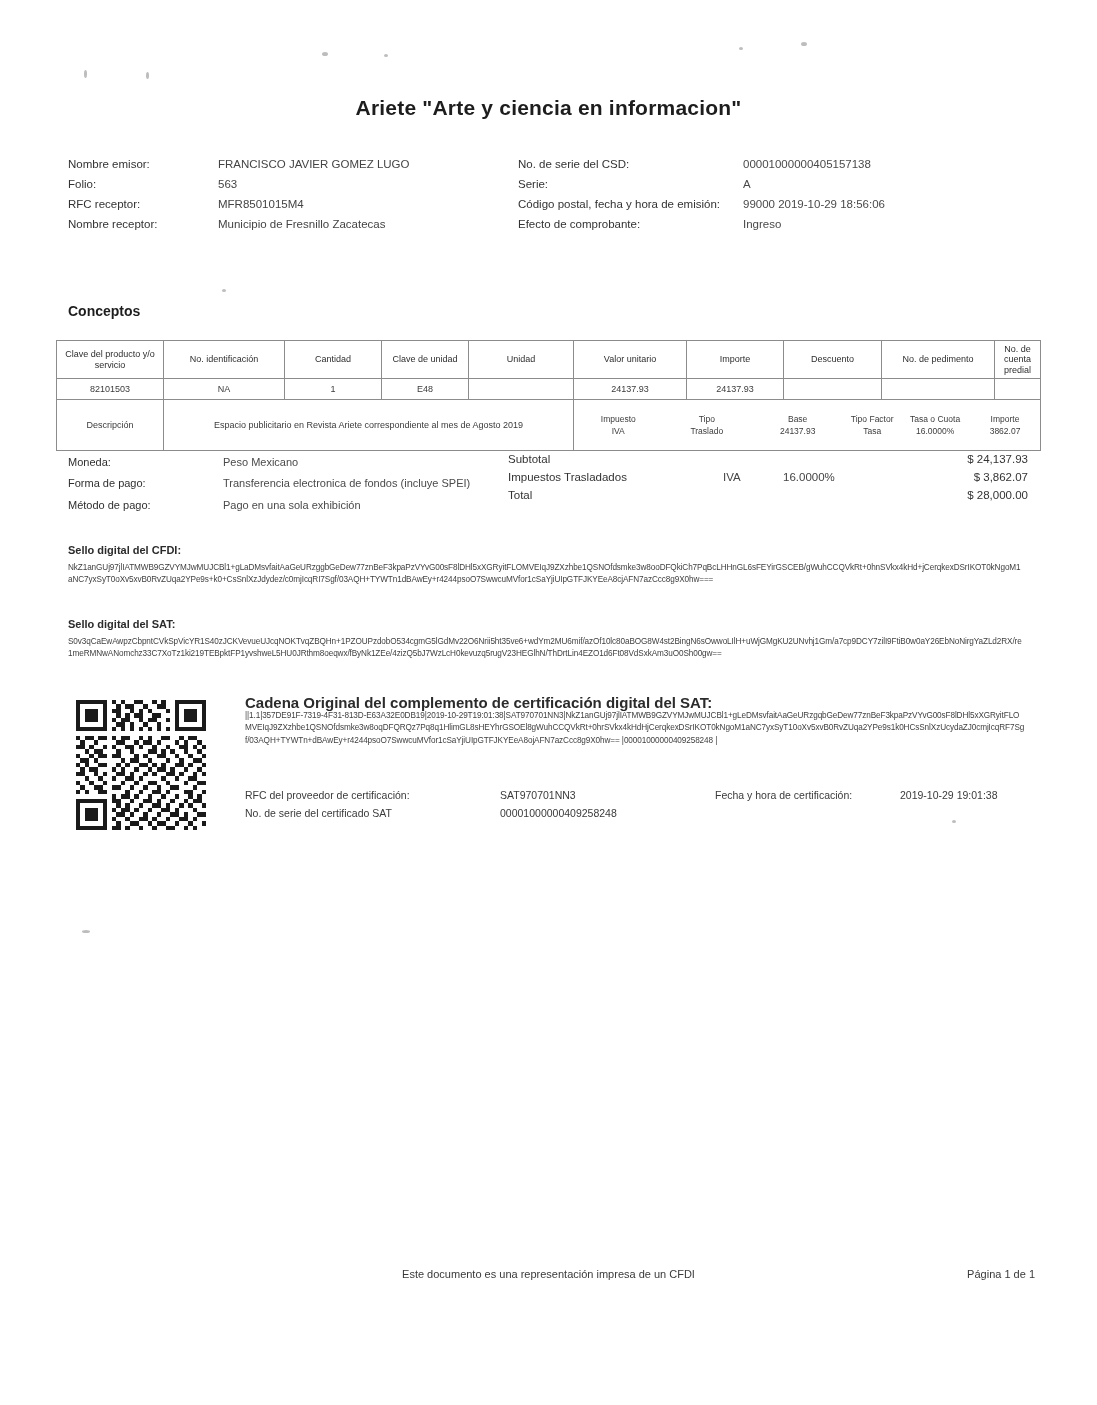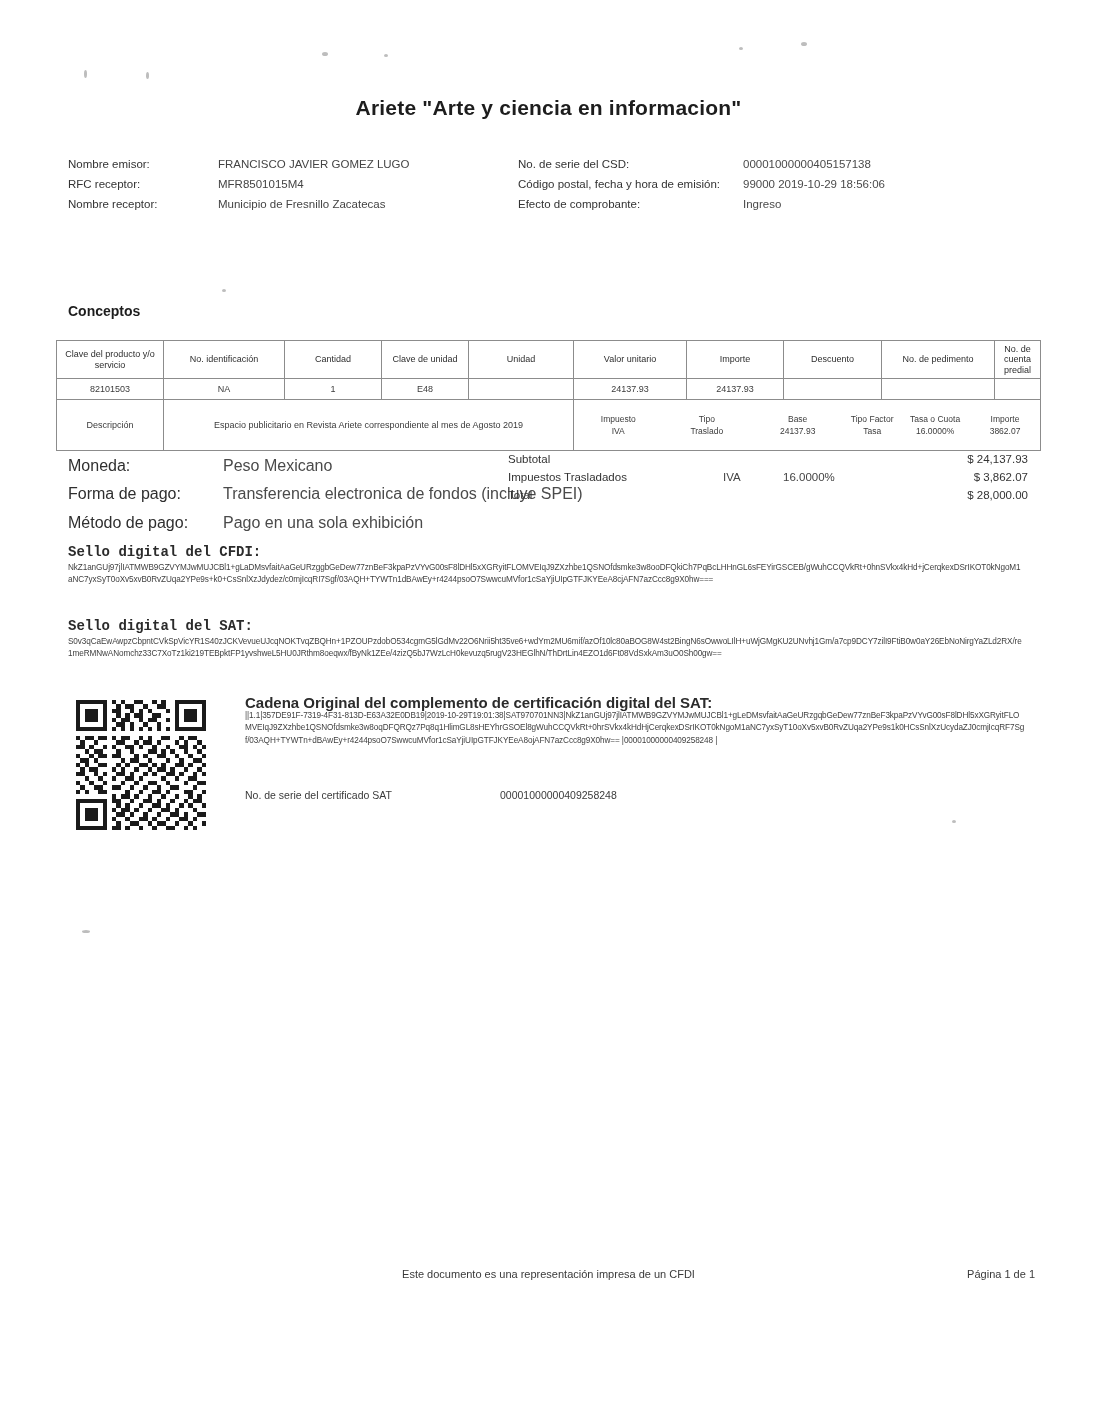--- a/index.html
+++ b/index.html
@@ -110,21 +110,21 @@
     text-align: center;
     font-weight: normal;
     padding: 1px 0;
   }
 
   
   .pay {
     position: absolute;
     left: 68px;
     top: 452px;
-    font-size: 16px;
+    font-size: 11px;
     color: #3a3a3a;
   }
   .pay table { border-collapse: collapse; }
   .pay td { padding: 3px 0; line-height: 1.4; }
   .pay .k { width: 155px; font-weight: normal; color: #2f2f2f;}
   .pay .v { color: #4a4a4a; }
 
   .totals {
     position: absolute;
     left: 508px;
@@ -137,24 +137,23 @@
   .totals td { padding: 3px 0; }
   .totals .t-k { width: 215px; }
   .totals .t-m { width: 60px; text-align: left; color:#444; }
   .totals .t-p { width: 105px; text-align: left; color:#444; }
   .totals .t-v { text-align: right; color: #333; }
 
   
   .sello-head {
     position: absolute;
     left: 68px;
-    font-size: 14px;
+    font-size: 11px;
     font-weight: bold;
     color: #2b2b2b;
-    font-family: Liberation Mono, monospace;
   }
   .sello-body {
     position: absolute;
     left: 68px;
     width: 955px;
     font-size: 8.2px;
     line-height: 1.52;
     color: #3f3f3f;
     word-break: break-all;
     letter-spacing: -0.1px;
@@ -239,20 +238,26 @@
   <div class="title">Ariete "Arte y ciencia en informacion"</div>
 
   <div class="hdr">
     <table>
       <tbody>
       <tr>
         <td class="lbl-l">Nombre emisor:</td>
         <td class="val-l">FRANCISCO JAVIER GOMEZ LUGO</td>
         <td class="lbl-r">No. de serie del CSD:</td>
         <td class="val-r">00001000000405157138</td>
+      </tr>
+      <tr>
+        <td class="lbl-l">Folio:</td>
+        <td class="val-l">563</td>
+        <td class="lbl-r">Serie:</td>
+        <td class="val-r">A</td>
       </tr>
       <tr>
         <td class="lbl-l">RFC receptor:</td>
         <td class="val-l">MFR8501015M4</td>
         <td class="lbl-r">Código postal, fecha y hora de emisión:</td>
         <td class="val-r">99000 2019-10-29 18:56:06</td>
       </tr>
       <tr>
         <td class="lbl-l">Nombre receptor:</td>
         <td class="val-l">Municipio de Fresnillo Zacatecas</td>
@@ -618,20 +623,26 @@
       </g>
     </svg>
   </div>
 
   <div class="cadena-title">Cadena Original del complemento de certificación digital del SAT:</div>
   <div class="cadena-body">||1.1|357DE91F-7319-4F31-813D-E63A32E0DB19|2019-10-29T19:01:38|SAT970701NN3|NkZ1anGUj97jlIATMWB9GZVYMJwMUJCBl1+gLeDMsvfaitAaGeURzgqbGeDew77znBeF3kpaPzVYvG00sF8lDHl5xXGRyitFLOMVEIqJ9ZXzhbe1QSNOfdsmke3w8oqDFQRQz7Pq8q1HlimGL8sHEYhrGSOEl8gWuhCCQVkRt+0hrSVkx4kHdHjCerqkexDSrIKOT0kNgoM1aNC7yxSyT10oXv5xvB0RvZUqa2YPe9s1k0HCsSnlXzUcydaZJ0cmjIcqRF7Sgf/03AQH+TYWTn+dBAwEy+r4244psoO7SwwcuMVfor1cSaYjiUIpGTFJKYEeA8ojAFN7azCcc8g9X0hw== |00001000000409258248 |</div>
 
   <div class="cert-rows">
     <table>
       <tbody>
+          <tr>
+        <td class="c-k">RFC del proveedor de certificación:</td>
+        <td class="c-v">SAT970701NN3</td>
+        <td class="c-k2">Fecha y hora de certificación:</td>
+        <td>2019-10-29 19:01:38</td>
+      </tr>
       <tr>
         <td class="c-k">No. de serie del certificado SAT</td>
         <td class="c-v">00001000000409258248</td>
         <td class="c-k2"></td>
         <td></td>
       </tr>
     </tbody>
       </table>
   </div>
 

